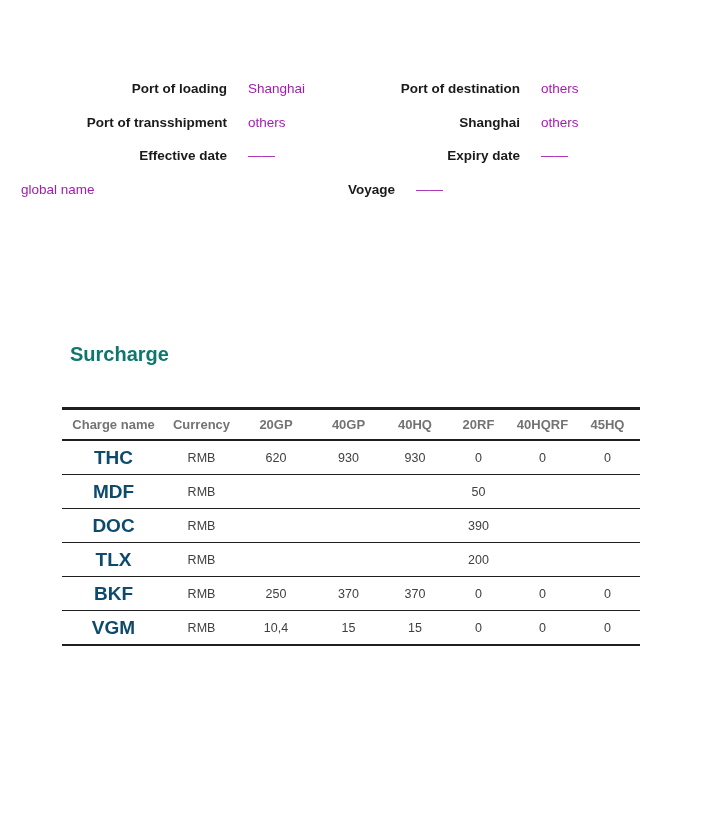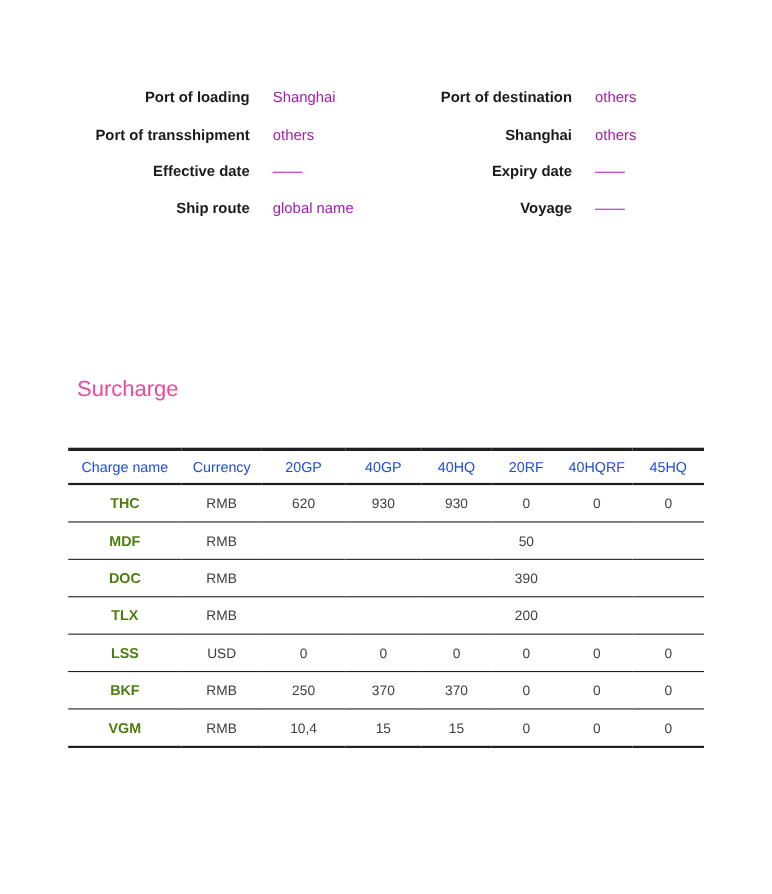--- a/index.html
+++ b/index.html
@@ -31,53 +31,53 @@
     font-size: 13.5px;
     white-space: nowrap;
   }
 
   
   .title {
     position: absolute;
     top: 343px; left: 70px;
     margin: 0;
     font-size: 20px;
-    font-weight: normal;
-    color: #ec4899;
+    font-weight: bold;
+    color: #0f766e;
   }
   table.stable {
     position: absolute;
     top: 407px; left: 62px;
     width: 578px;
     border-collapse: collapse;
     table-layout: fixed;
     border-top: 3px solid #1f1f1f;
     border-bottom: 2.5px solid #1f1f1f;
   }
   table.stable th {
     height: 29px;
     font-size: 13px;
-    font-weight: normal;
-    color: #1d4ed8;
+    font-weight: bold;
+    color: #737373;
     text-align: center;
     border-bottom: 2px solid #1f1f1f;
     padding: 0;
   }
   table.stable td {
     height: 33px;
     font-size: 12.5px;
     color: #404040;
     text-align: center;
     border-bottom: 1.5px solid #1f1f1f;
     padding: 0;
   }
   table.stable td.charge {
     font-weight: bold;
-    color: #4d7c0f;
-    font-size: 13px;
+    color: #0c4a6e;
+    font-size: 19px;
   }
 </style>
 </head>
 <body>
 
 <div class="page">
 
   <div class="form">
     <div class="frow">
       <div class="flabel">Port of loading</div>
@@ -91,21 +91,20 @@
       <div class="flabel">Shanghai</div>
       <div class="fvalue">others</div>
     </div>
     <div class="frow">
       <div class="flabel">Effective date</div>
       <div class="fvalue">——</div>
       <div class="flabel">Expiry date</div>
       <div class="fvalue">——</div>
     </div>
     <div class="frow">
-      <div class="flabel">Ship route</div>
       <div class="fvalue">global name</div>
       <div class="flabel">Voyage</div>
       <div class="fvalue">——</div>
     </div>
   </div>
 
   <h1 class="title">Surcharge</h1>
 
   <table class="stable">
     <colgroup>
@@ -165,30 +164,20 @@
         <td class="charge">TLX</td>
         <td>RMB</td>
         <td></td>
         <td></td>
         <td></td>
         <td>200</td>
         <td></td>
         <td></td>
       </tr>
       <tr>
-        <td class="charge">LSS</td>
-        <td>USD</td>
-        <td>0</td>
-        <td>0</td>
-        <td>0</td>
-        <td>0</td>
-        <td>0</td>
-        <td>0</td>
-      </tr>
-      <tr>
         <td class="charge">BKF</td>
         <td>RMB</td>
         <td>250</td>
         <td>370</td>
         <td>370</td>
         <td>0</td>
         <td>0</td>
         <td>0</td>
       </tr>
       <tr>

